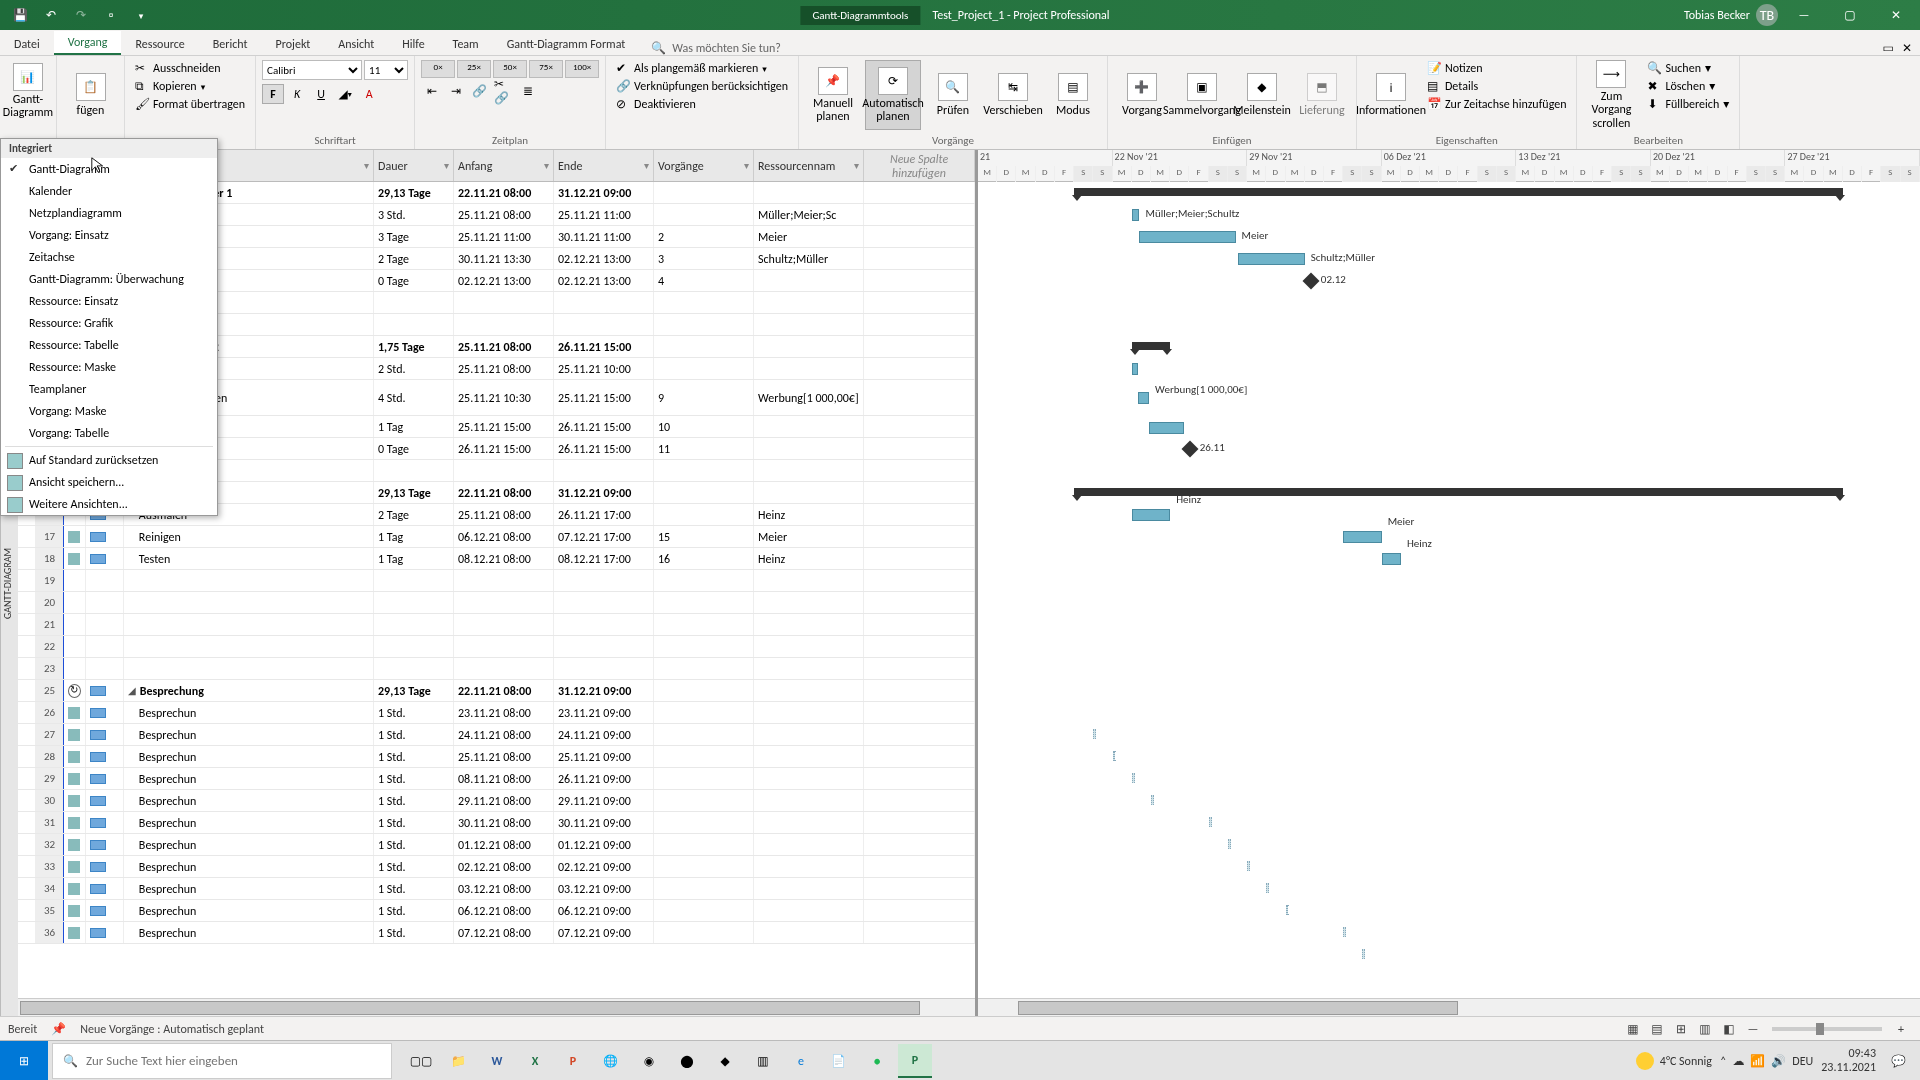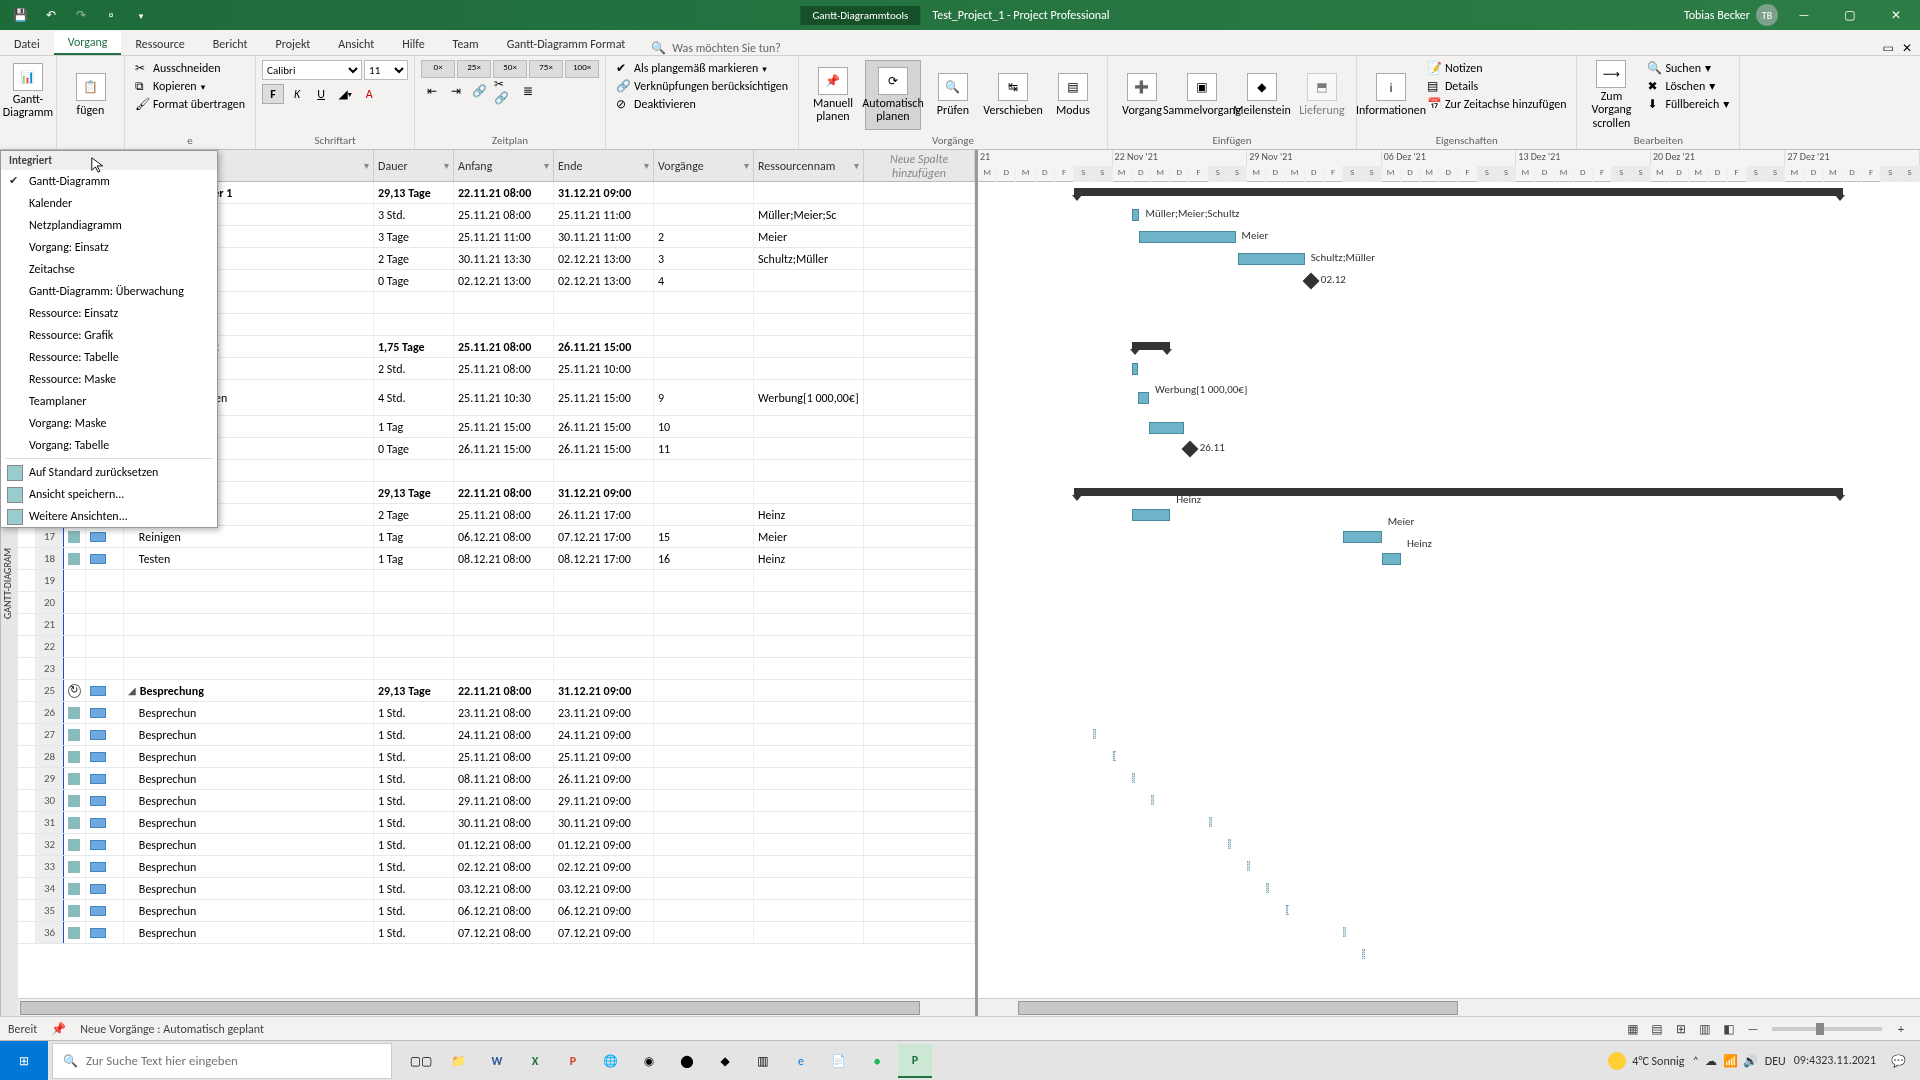--- a/index.html
+++ b/index.html
@@ -6,21 +6,21 @@
 body { background: #fff; overflow: hidden; width: 1920px; height: 1080px; position: relative; }
 
 
 .titlebar { height: 30px; background: linear-gradient(to right, #1e6b3a, #2d7d46); color: #fff; display: flex; align-items: center; position: relative; }
 .qat { display: flex; align-items: center; gap: 4px; padding-left: 8px; }
 .qat-btn { width: 26px; height: 24px; display: flex; align-items: center; justify-content: center; color: #fff; }
 .title-center { position: absolute; left: 50%; transform: translateX(-50%); display: flex; align-items: center; gap: 2px; }
 .title-tool { background: #165029; padding: 3px 12px; font-size: 11px; }
 .title-doc { padding: 3px 10px; font-size: 12px; }
 .title-right { margin-left: auto; display: flex; align-items: center; gap: 6px; padding-right: 4px; }
-.user-badge { width: 22px; height: 22px; border-radius: 50%; background: #7da08a; display: flex; align-items: center; justify-content: center; font-size: 10px; }
+.user-badge { width: 22px; height: 22px; border-radius: 50%; background: #7da08a; display: flex; align-items: center; justify-content: center; font-size: 14px; }
 .win-btn { width: 40px; height: 30px; display: flex; align-items: center; justify-content: center; }
 
 
 .ribbon-tabs { height: 26px; background: #f3f2f1; display: flex; align-items: flex-end; border-bottom: 1px solid #d0d0d0; }
 .rtab { padding: 4px 14px; color: #333; cursor: pointer; font-size: 12px; }
 .rtab.active { color: #217346; border-bottom: 2px solid #217346; background: #fff; }
 .rtab-search { margin-left: 12px; display: flex; align-items: center; gap: 6px; color: #666; }
 .rtab-right { margin-left: auto; display: flex; gap: 8px; padding-right: 8px; align-items:center; }
 
 
@@ -110,21 +110,21 @@
 
 
 .taskbar { height:40px; background:#e4e4e4; border-top:1px solid #bbb; display:flex; align-items:center;}
 .start-btn { width:48px; height:40px; background:#0078d7; color:#fff; display:flex; align-items:center; justify-content:center;}
 .search-box { flex:0 0 340px; height:36px; background:#fff; border:1px solid #ccc; display:flex; align-items:center; gap:8px; padding:0 10px; margin:2px 4px;}
 .search-box input { border:none; outline:none; flex:1; font-size:13px;}
 .tb-icons { display:flex; gap:4px; align-items:center; padding-left:8px;}
 .tb-ic { width:34px; height:34px; display:flex; align-items:center; justify-content:center;}
 .tb-right { margin-left:auto; display:flex; align-items:center; gap:8px; padding-right:6px; font-size:11px; color:#333;}
 .tray { display:flex; gap:6px; align-items:center;}
-.clock { display:flex; flex-direction:row; align-items:flex-end; line-height:1.1;}
+.clock { display:flex; flex-direction:column; align-items:flex-end; line-height:1.1;}
 .weather { display:flex; align-items:center; gap:6px;}
 .weather-ic { width:18px; height:18px; background:#ffcf33; border-radius:50%;}
 .notif { width:30px; height:30px; display:flex; align-items:center;justify-content:center;}
 
 </style>
 </head>
 <body>
 
 <div class="titlebar">
   <div class="qat">
@@ -168,21 +168,21 @@
 </div>
 
 <div class="ribbon">
 
   <div class="rgroup" style="position:relative;padding:0">
     <div class="big-btn">
       <div class="big-icon">📊</div>
       <span style="text-align:center;line-height:1.1">Gantt-Diagramm</span>
     </div>
 
-    <div class="view-menu" style="top:94px;">
+    <div class="view-menu" style="top:82px;">
       <div class="vm-head">Integriert</div>
       <div id="vm-items">
           <div class="vm-item checked">Gantt-Diagramm</div>
           <div class="vm-item">Kalender</div>
           <div class="vm-item">Netzplandiagramm</div>
           <div class="vm-item">Vorgang: Einsatz</div>
           <div class="vm-item">Zeitachse</div>
           <div class="vm-item">Gantt-Diagramm: Überwachung</div>
           <div class="vm-item">Ressource: Einsatz</div>
           <div class="vm-item">Ressource: Grafik</div>

